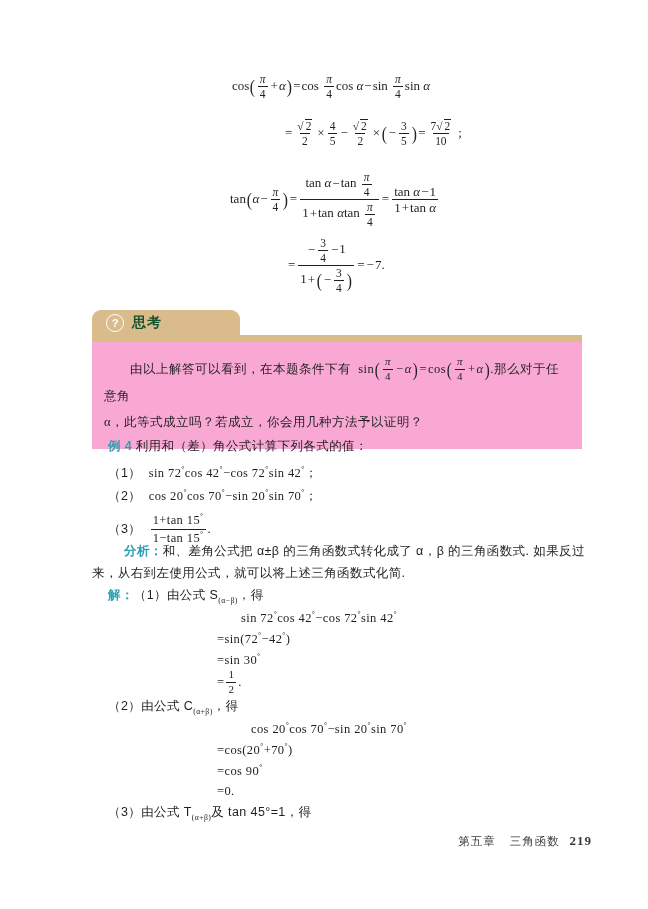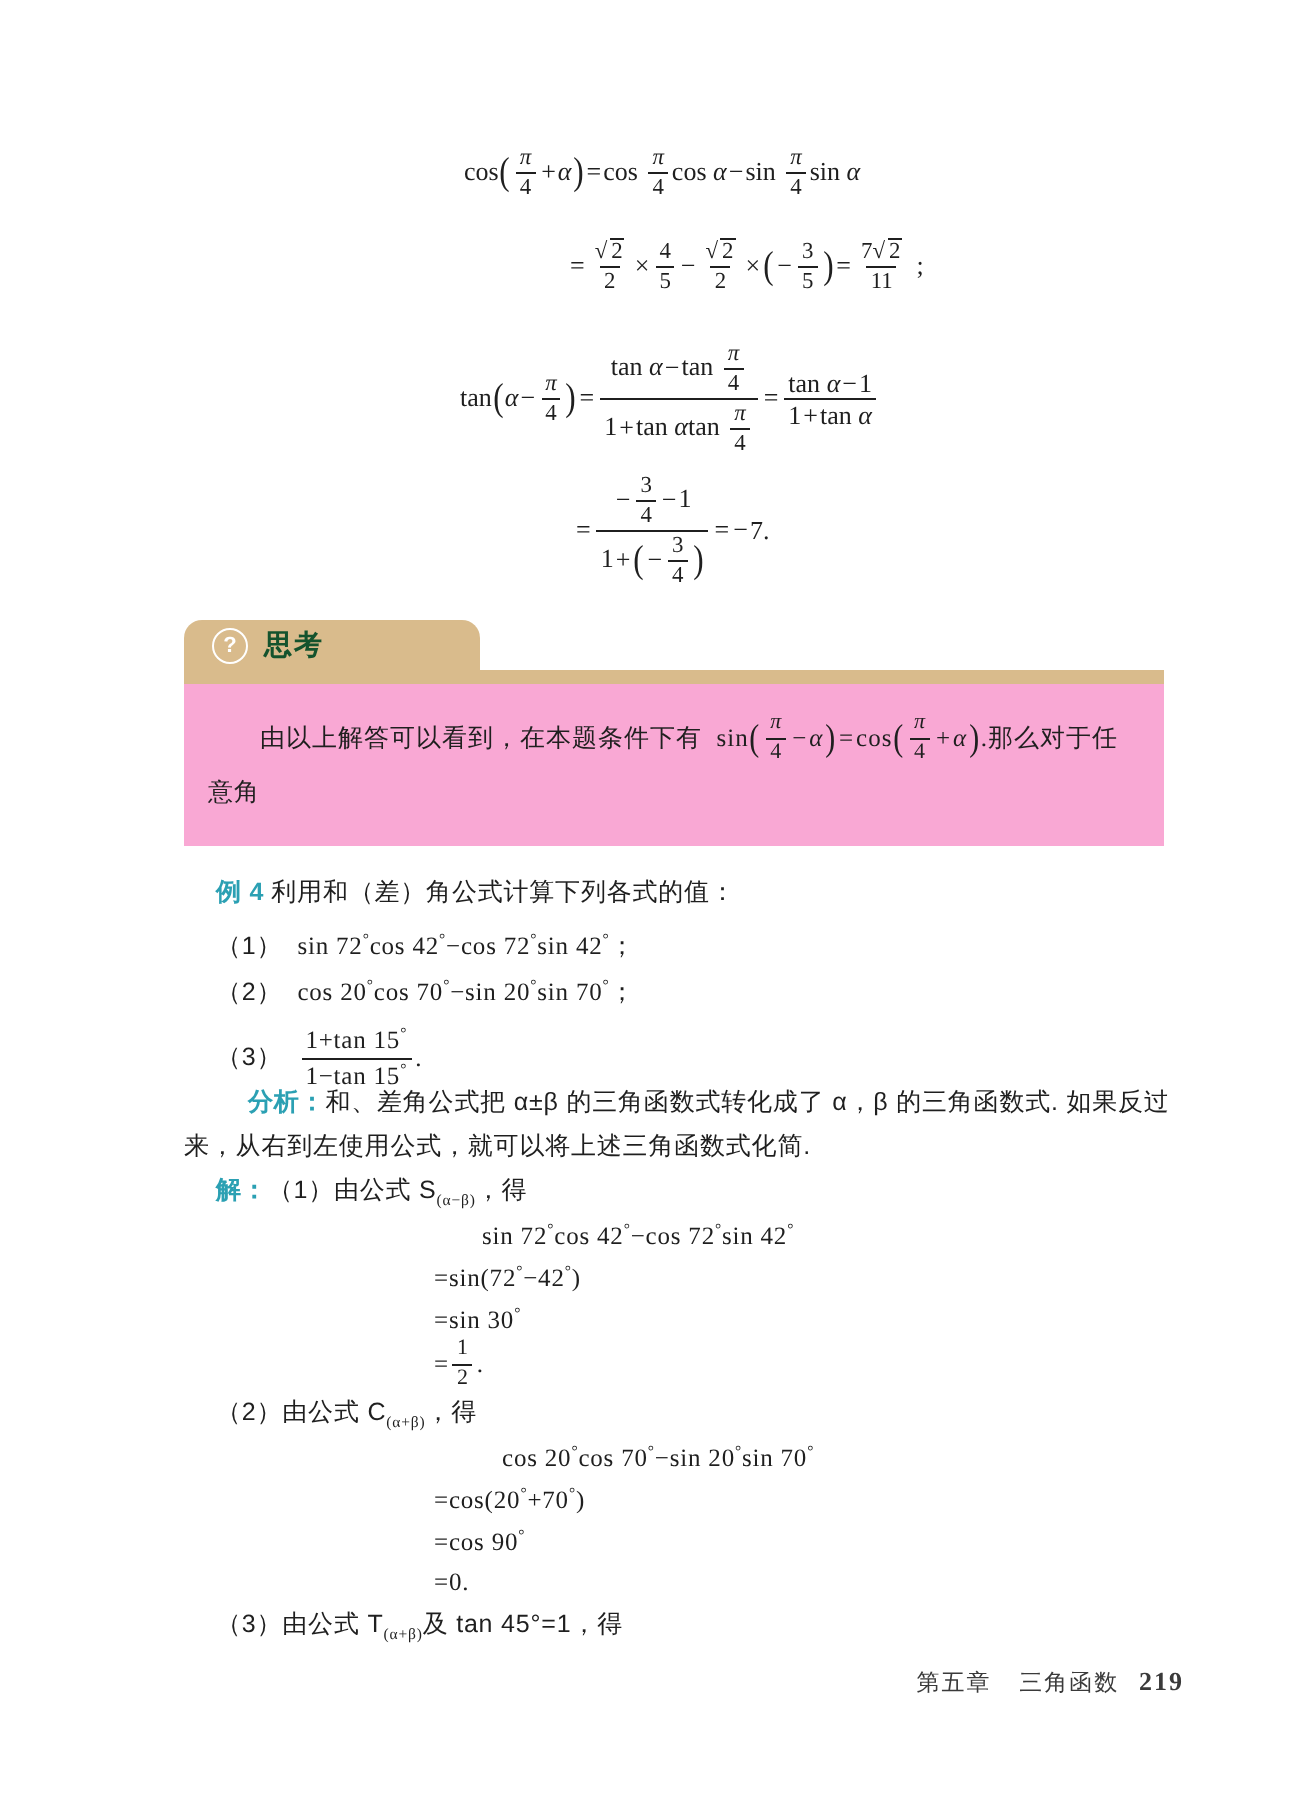--- a/index.html
+++ b/index.html
@@ -189,21 +189,21 @@
         <span class="num">4</span>
         <span class="den">5</span>
       </span><span class="op">−</span><span class="frac">
         <span class="num"><span class="radsign">√</span><span class="sqrt">2</span></span>
         <span class="den">2</span>
       </span><span class="op">×</span><span class="paren-tall">(</span><span class="op">−</span><span class="frac">
         <span class="num">3</span>
         <span class="den">5</span>
       </span><span class="paren-tall">)</span><span class="op">=</span><span class="frac">
         <span class="num">7<span class="radsign">√</span><span class="sqrt">2</span></span>
-        <span class="den">11</span>
+        <span class="den">10</span>
       </span><span style="margin-left:3px;">;</span>
   </div>
 
   <div class="formula-block math" style="left:226px; top:172px;">
     <span>tan<span class="paren-tall">(</span><span class="mi">α</span><span class="op">−</span><span class="frac">
           <span class="num mi">π</span>
           <span class="den">4</span>
         </span><span class="paren-tall">)</span></span><span class="op">=</span><span class="frac bigfrac">
         <span class="num">tan&nbsp;<span class="mi">α</span><span class="op">−</span>tan&nbsp;<span class="frac">
             <span class="num mi">π</span>
@@ -242,20 +242,21 @@
       <div class="think-line">
         <span class="indent"></span><span>由以上解答可以看到，在本题条件下有</span>
         <span class="math" style="font-size:12.5px;">&nbsp;sin<span class="paren-tall">(</span><span class="frac">
               <span class="num mi">π</span>
               <span class="den">4</span>
             </span><span class="op">−</span><span class="mi">α</span><span class="paren-tall">)</span><span class="op">=</span>cos<span class="paren-tall">(</span><span class="frac">
               <span class="num mi">π</span>
               <span class="den">4</span>
             </span><span class="op">+</span><span class="mi">α</span><span class="paren-tall">)</span></span><span>.那么对于任意角</span>
       </div>
+      <div class="think-line">α，此等式成立吗？若成立，你会用几种方法予以证明？</div>
     </div>
   </div>
 
   <div class="tline" style="left:104px; top:440px;">
     <span class="teal cn">例 4</span>
     <span class="cn" style="">利用和（差）角公式计算下列各式的值：</span>
   </div>
 
   <div class="tline" style="left:104px; top:466px;">
     <span class="cn">（1）</span>

